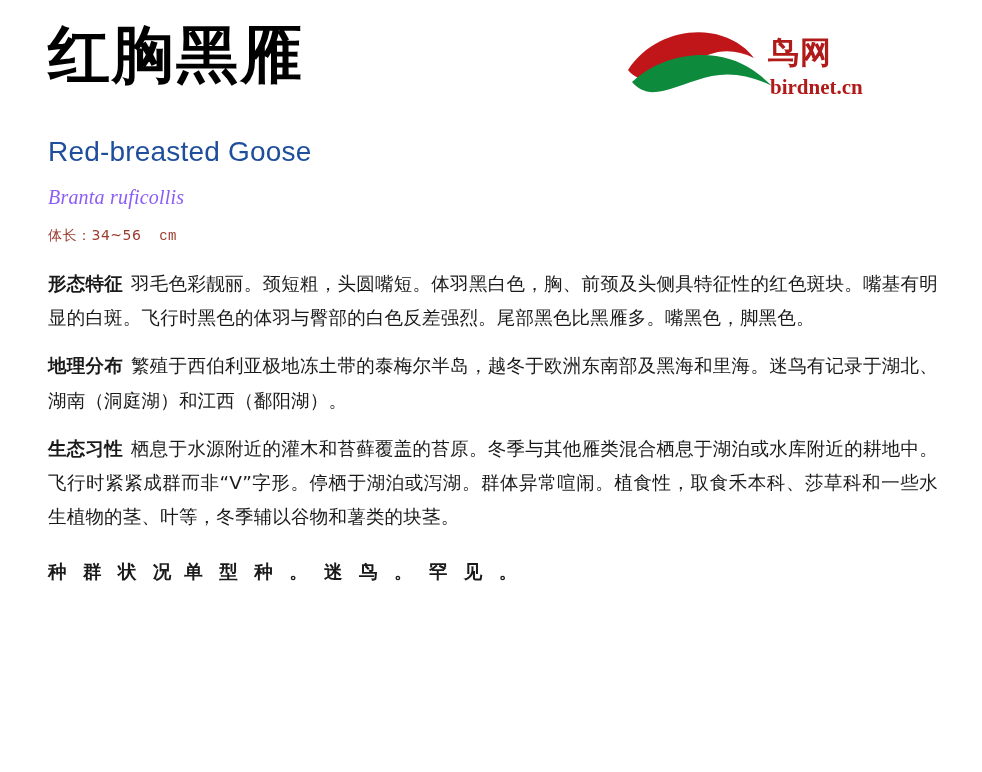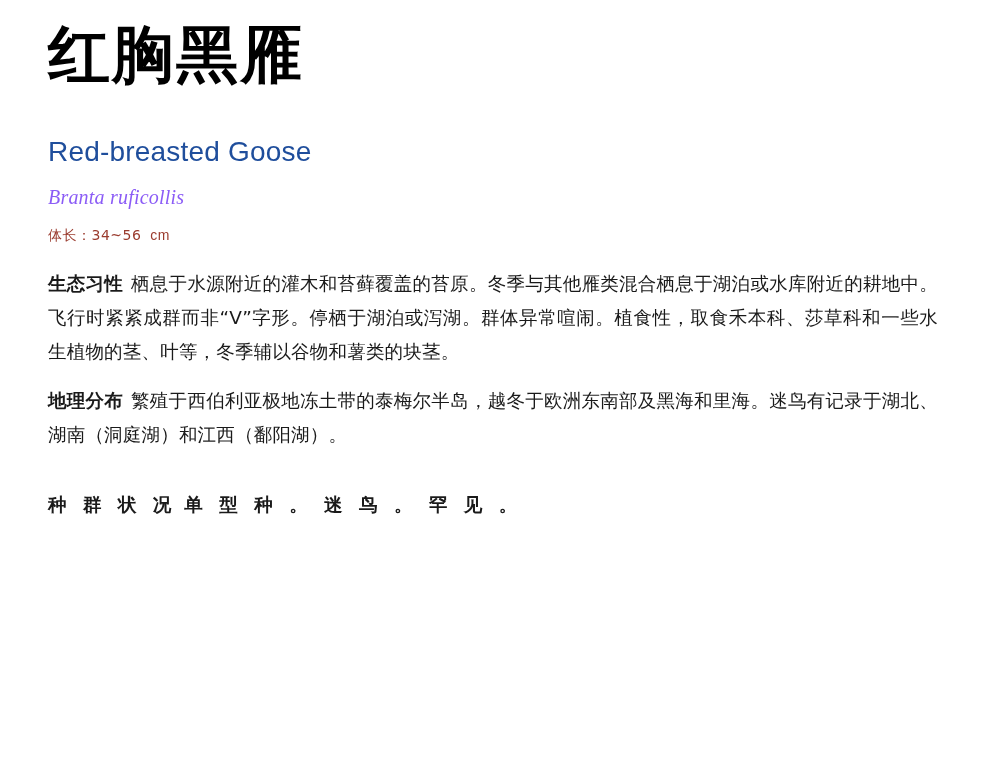--- a/index.html
+++ b/index.html
@@ -96,21 +96,21 @@
     letter-spacing: 0.2px;
   }
   .measure {
     margin: 18px 0 0 4px;
     font-size: 14px;
     color: #9a3b2e;
     font-family: "DejaVu Sans", sans-serif;
     letter-spacing: 0.5px;
   }
   .measure .unit {
-    font-family: Liberation Sans, sans-serif;
+    font-family: Liberation Mono, monospace;
   }
 
   
   .sections {
     margin-top: 22px;
   }
   .para {
     margin: 0 0 14px 4px;
     font-family: "DejaVu Sans", sans-serif;
     font-size: 18.5px;
@@ -118,54 +118,65 @@
     color: #1a1a1a;
     text-align: justify;
     text-justify: inter-ideograph;
     letter-spacing: 0.2px;
   }
   .para .lead {
     font-weight: bold;
     margin-right: 8px;
   }
   .para.last {
-    margin-top: 36px;
+    margin-top: 20px;
     letter-spacing: 5px;
     font-weight: bold;
   }
   .para.last .lead {
     font-weight: bold;
   }
 </style>
 </head>
 <body>
 
 <div class="page">
 
   <div class="header">
     <div class="title-cn">红胸黑雁</div>
 
+    <div class="logo">
+      <svg class="logo-mark" viewBox="0 0 150 64">
+        <path d="M2 40 C24 6 66 -4 96 6 C112 11 122 20 128 28 C116 22 104 20 92 22 C72 26 54 40 36 48 C24 53 10 50 2 40 Z" fill="#c0161a"></path>
+        <path d="M6 52 C30 30 62 22 90 26 C112 29 130 40 146 56 C126 46 106 42 86 46 C66 50 48 60 30 62 C20 63 12 59 6 52 Z" fill="#0e8a3c"></path>
+      </svg>
+      <div class="logo-text-cn">鸟网</div>
+      <div class="logo-text-en">birdnet.cn</div>
+    </div>
   </div>
 
   <div class="name-en">Red-breasted Goose</div>
   <div class="name-sci">Branta ruficollis</div>
 
   <div class="measure">
     <span>体长：</span><span>34~56</span><span class="unit">&nbsp;&nbsp;</span><span class="unit">cm</span>
   </div>
 
   <div class="sections">
 
-
     <p class="para">
-      <span class="lead">生态习性</span><span>栖息于水源附近的灌木和苔藓覆盖的苔原。冬季与其他雁类混合栖息于湖泊或水库附近的耕地中。飞行时紧紧成群而非“V”字形。停栖于湖泊或泻湖。群体异常喧闹。植食性，取食禾本科、莎草科和一些水生植物的茎、叶等，冬季辅以谷物和薯类的块茎。</span>
+      <span class="lead">形态特征</span><span>羽毛色彩靓丽。颈短粗，头圆嘴短。体羽黑白色，胸、前颈及头侧具特征性的红色斑块。嘴基有明显的白斑。飞行时黑色的体羽与臀部的白色反差强烈。尾部黑色比黑雁多。嘴黑色，脚黑色。</span>
     </p>
 
     <p class="para">
       <span class="lead">地理分布</span><span>繁殖于西伯利亚极地冻土带的泰梅尔半岛，越冬于欧洲东南部及黑海和里海。迷鸟有记录于湖北、湖南（洞庭湖）和江西（鄱阳湖）。</span>
+    </p>
+
+    <p class="para">
+      <span class="lead">生态习性</span><span>栖息于水源附近的灌木和苔藓覆盖的苔原。冬季与其他雁类混合栖息于湖泊或水库附近的耕地中。飞行时紧紧成群而非“V”字形。停栖于湖泊或泻湖。群体异常喧闹。植食性，取食禾本科、莎草科和一些水生植物的茎、叶等，冬季辅以谷物和薯类的块茎。</span>
     </p>
 
     <p class="para last">
       <span class="lead">种 群 状 况</span><span>单 型 种 。 迷 鸟 。 罕 见 。</span>
     </p>
 
   </div>
 </div>
 
 </body></html>

